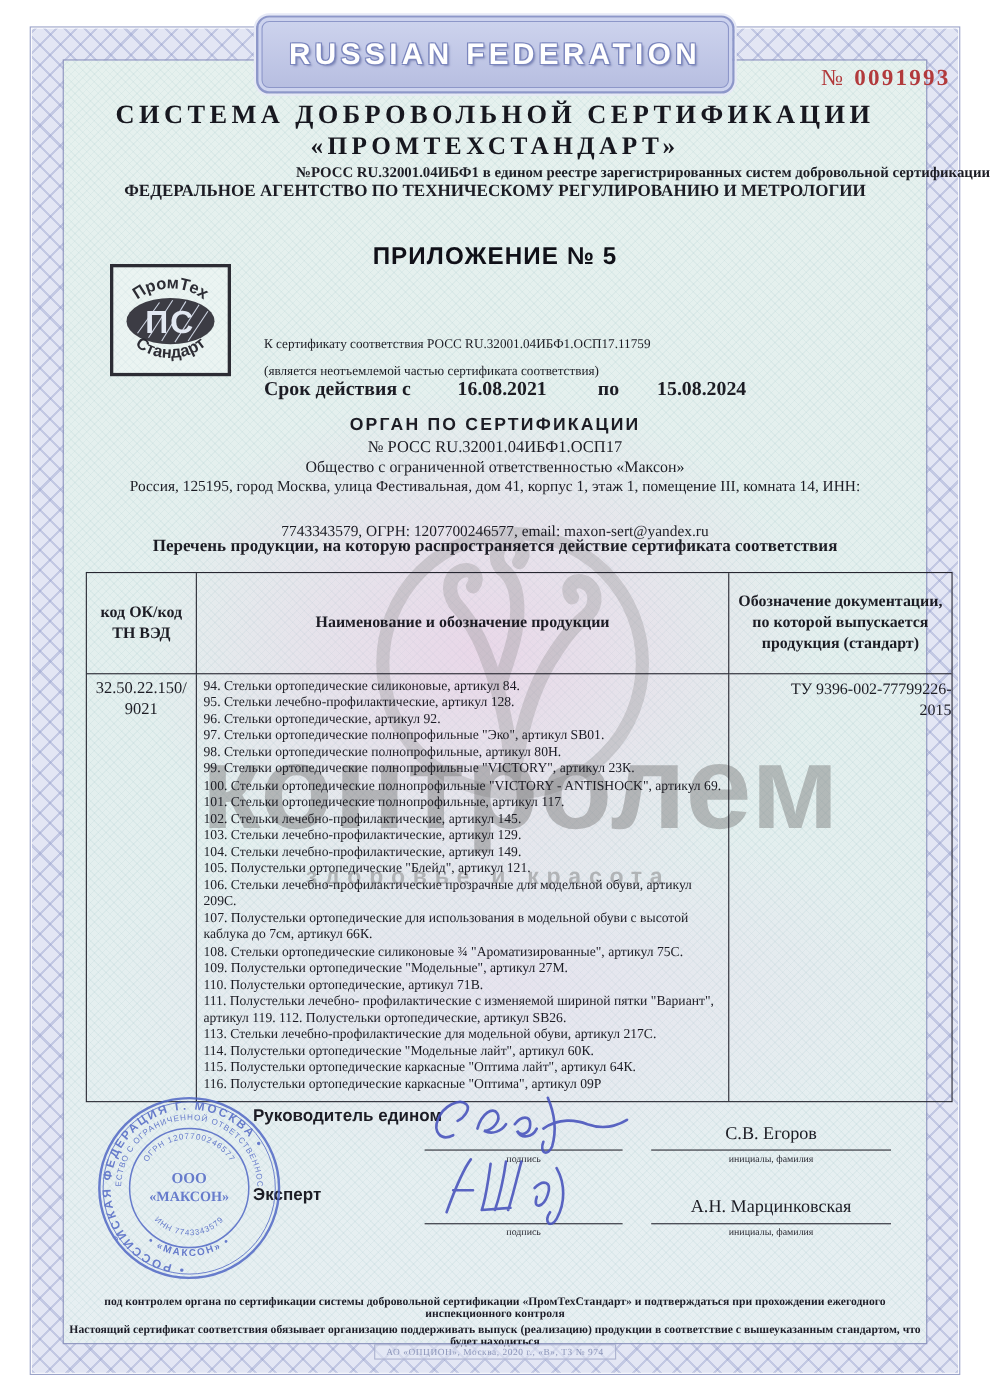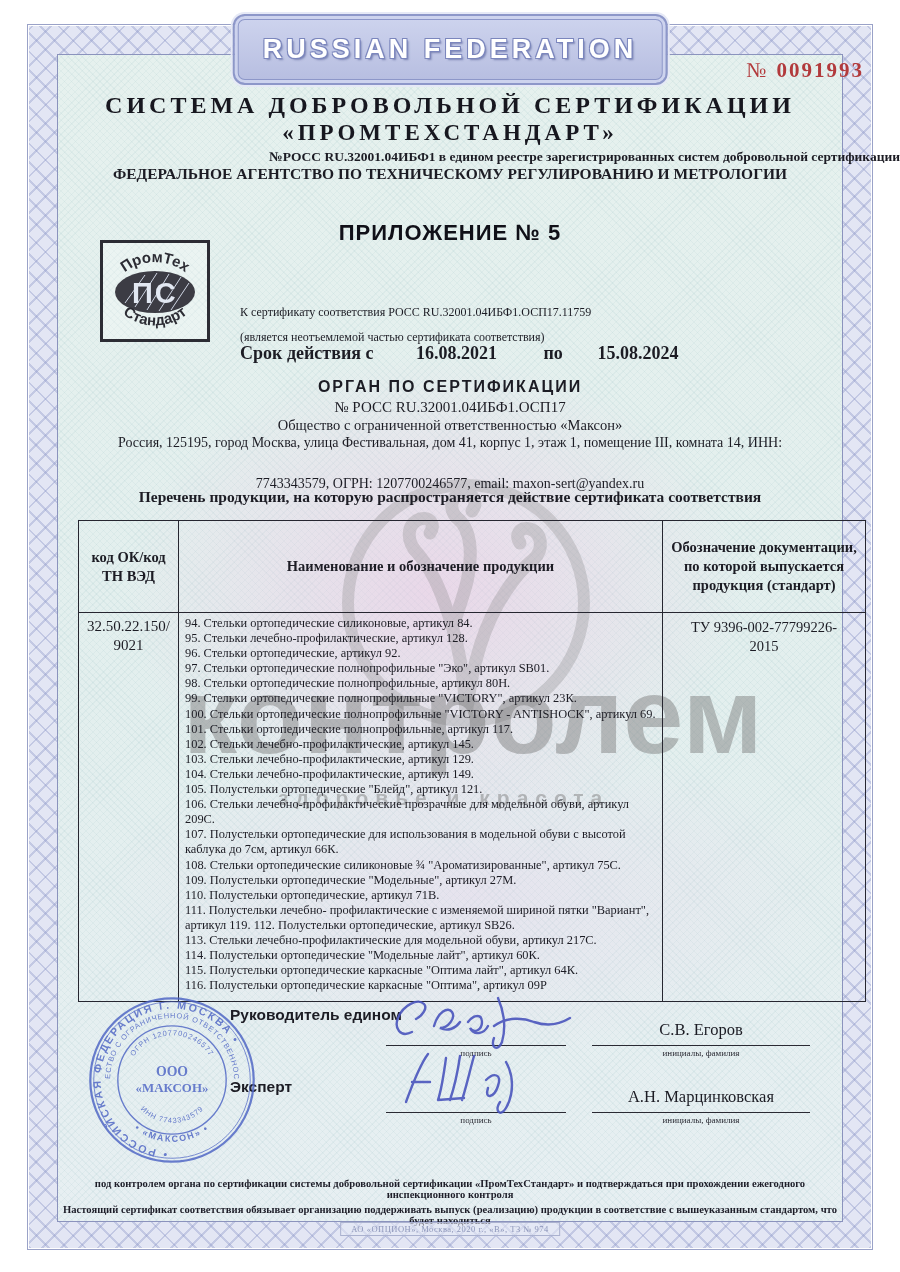--- a/index.html
+++ b/index.html
@@ -96,21 +96,21 @@
     display:grid; grid-template-columns:100px 484px 202px;
     border:1.5px solid #262630;
   }
   .ptable .cell { border-right:1.5px solid #262630; border-bottom:1.5px solid #262630; }
   .ptable .cell:nth-child(3n) { border-right:none; }
   .ptable .row2 { border-bottom:none; }
   .th { display:flex; align-items:center; justify-content:center; text-align:center;
         font-weight:bold; font-size:14.5px; padding:6px 8px; min-height:92px; line-height:19px; }
   .td-code { text-align:center; font-size:15px; padding-top:4px; line-height:19px; }
   .td-items { font-size:12.4px; line-height:15.1px; padding:3px 6px 8px 6px; min-height:340px; }
-  .td-std { text-align:center; font-size:14.5px; padding-top:5px; line-height:19px; }
+  .td-std { text-align:right; font-size:14.5px; padding-top:5px; line-height:19px; }
   
   .role-head { position:absolute; left:230px; top:1006px; z-index:3;
                font-family:"Liberation Sans", sans-serif; font-weight:bold; font-size:15.5px; }
   .role-exp  { position:absolute; left:230px; top:1078px; z-index:3;
                font-family:"Liberation Sans", sans-serif; font-weight:bold; font-size:15.5px; }
   .sig1 { position:absolute; left:390px; top:992px;  z-index:3; }
   .sig2 { position:absolute; left:402px; top:1046px; z-index:3; }
   .sigline { position:absolute; height:1px; background:#2a2a33; z-index:2; }
   .sl1 { left:386px; top:1045px; width:180px; }
   .nl1 { left:592px; top:1045px; width:218px; }

